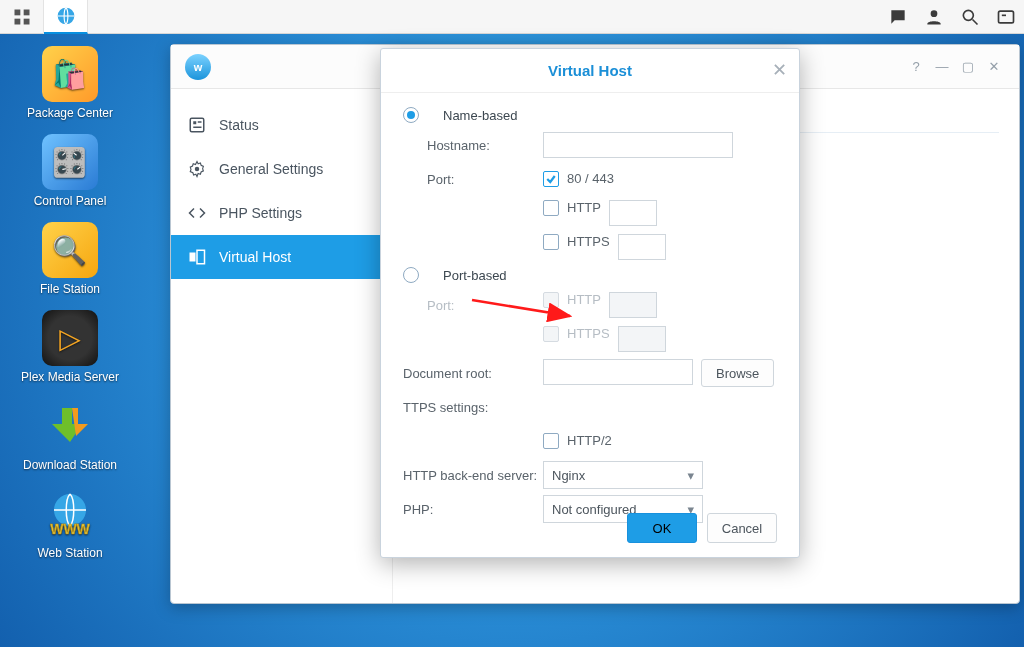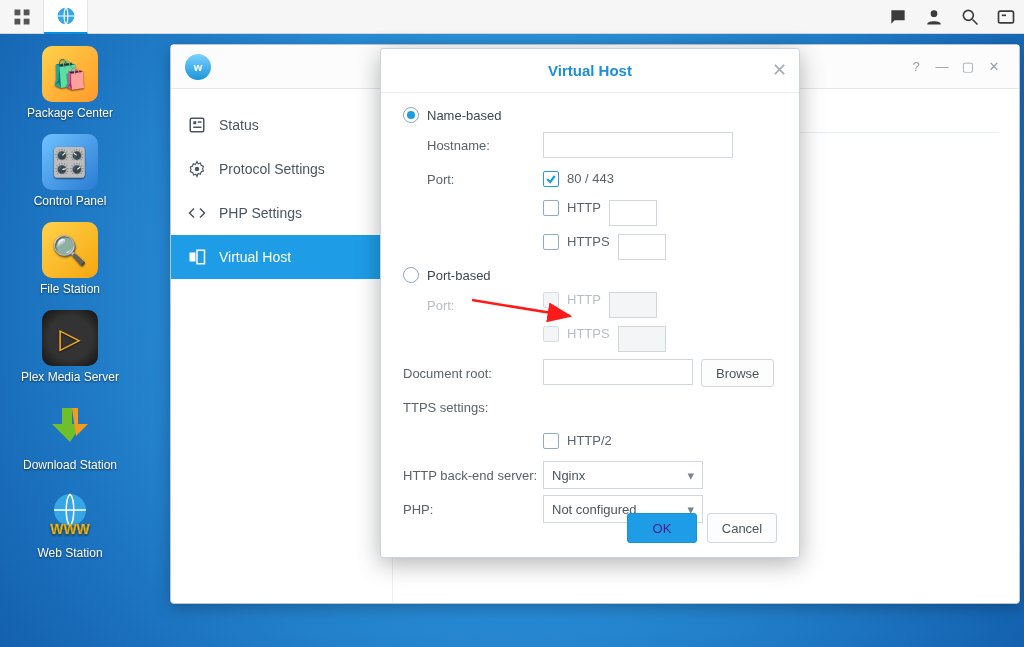--- a/index.html
+++ b/index.html
@@ -47,26 +47,26 @@
 input.txt{height:26px;border:1px solid #cfd6dc;background:#fff;padding:0 6px;width:160px;font-size:12px}
 input.txt.small{width:48px}
 input.txt:disabled{background:#f3f5f7;color:#b9c0c7}
 .radio,.check{width:16px;height:16px;border:1px solid #8faac2;display:inline-flex;align-items:center;justify-content:center;flex:0 0 16px}
 .radio{border-radius:50%}
 .radio.sel::after{content:"";width:8px;height:8px;border-radius:50%;background:#1e9de6}
 .check{border-radius:2px}
 .check.sel{border-color:#1e9de6}
 .check.sel svg{width:12px;height:12px;stroke:#1e9de6;stroke-width:3;fill:none}
 .check.disabled{border-color:#d5dbe1;background:#f3f5f7}
-.radio-row{display:flex;align-items:center;gap:8px;margin-bottom:8px;color:#3c4750}
+.radio-row{display:flex;align-items:center;gap:24px;margin-bottom:8px;color:#3c4750}
 .disabled-text{color:#b6bdc4}
 .select{height:28px;border:1px solid #cfd6dc;display:flex;align-items:center;padding:0 8px;width:160px;justify-content:space-between;color:#4c555d;background:#fff}
 .select .caret{color:#7a8590}
 .btn{height:30px;padding:0 16px;border:1px solid #cfd6dc;background:#fdfdfd;color:#4c555d;display:inline-flex;align-items:center;justify-content:center;border-radius:3px;font-size:13px}
-.btn.primary{background:#1e9de6;border-color:#1891dd;color:#4c1d95}
+.btn.primary{background:#1e9de6;border-color:#1891dd;color:#000000}
 .dlg-foot{position:absolute;bottom:14px;right:22px;display:flex;gap:10px}
 .arrow{position:absolute;top:298px;left:470px;pointer-events:none}
 .arrow svg{overflow:visible}
 </style>
 </head>
 <body>
 
 <div class="desktop">
 
   <div class="taskbar">
@@ -170,21 +170,21 @@
             </span>
           <span>Status</span>
         </div>
         <div class="side-item">
           <span class="sic">
               <svg viewBox="0 0 24 24">
                 <circle cx="12" cy="12" r="3" fill="currentColor"></circle>
                 <path d="M12 2l1.5 3 3-1 1 3 3 1.5-1 3 1 3-3 1.5-1 3-3-1L12 22l-1.5-3-3 1-1-3L3 15.5l1-3-1-3L6 8l1-3 3 1z" fill="none" stroke="currentColor" stroke-width="1.5"></path>
               </svg>
             </span>
-          <span>Protocol Settings</span>
+          <span>General Settings</span>
         </div>
         <div class="side-item">
           <span class="sic">
               <svg viewBox="0 0 24 24">
                 <path d="M8 6l-6 6 6 6M16 6l6 6-6 6" fill="none" stroke="currentColor" stroke-width="2"></path>
               </svg>
             </span>
           <span>PHP Settings</span>
         </div>
         <div class="side-item active">

